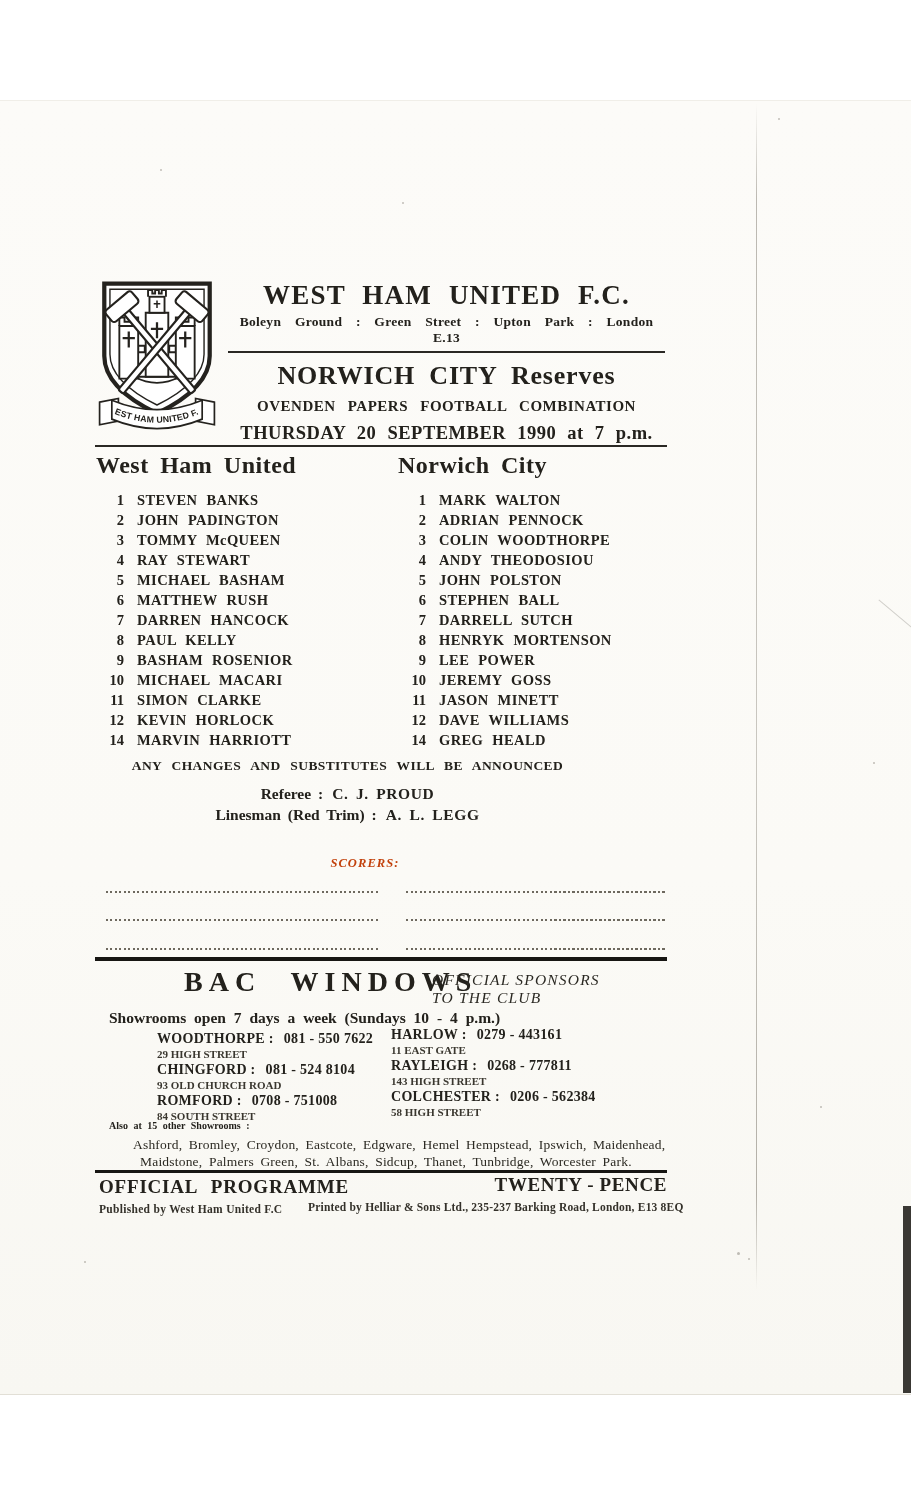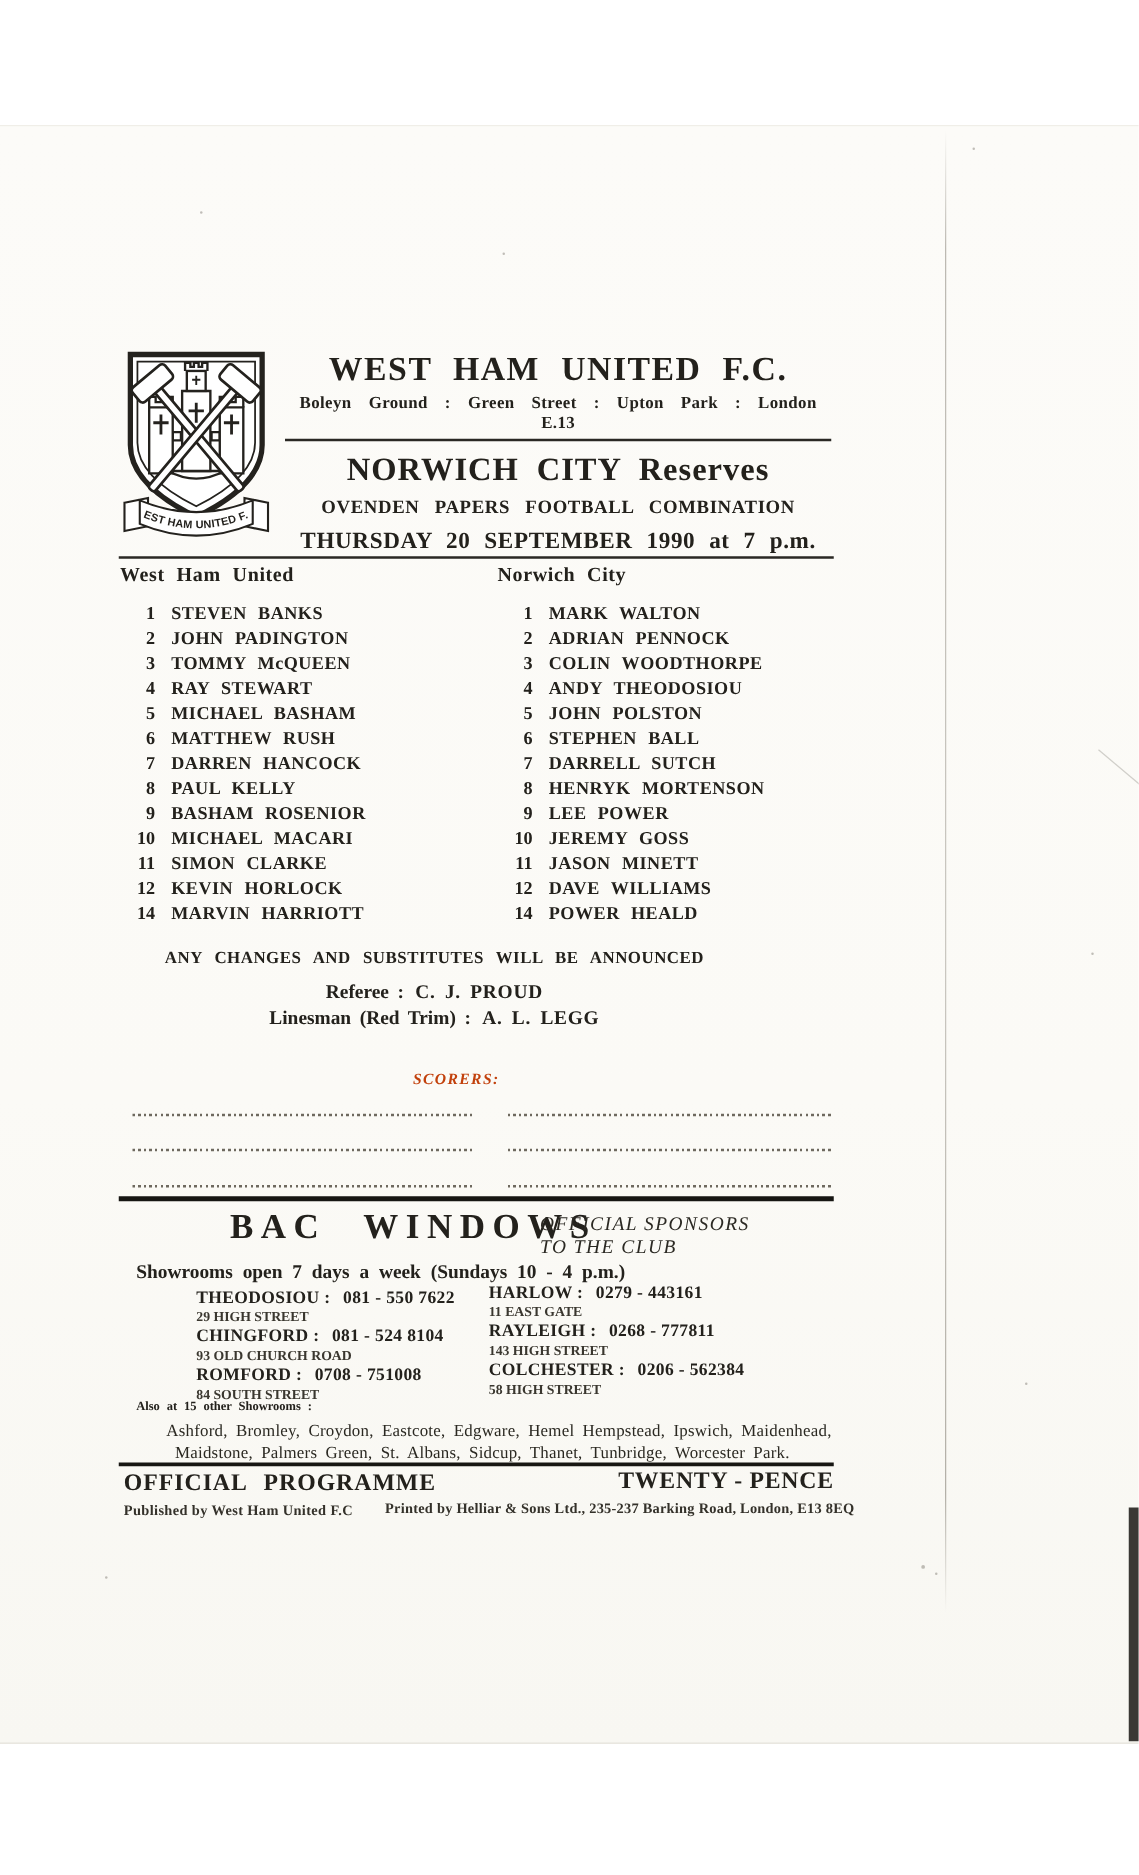--- a/index.html
+++ b/index.html
@@ -34,21 +34,21 @@
   .rule-thin{height:2px;background:#2a2824;margin-top:5px;}
   .fixture-title{font-size:26px;font-weight:bold;letter-spacing:.8px;word-spacing:7px;margin-top:8px;}
   .competition{font-size:15px;font-weight:bold;word-spacing:8px;letter-spacing:.5px;margin-top:7px;}
   .datetime{font-size:18.5px;font-weight:bold;word-spacing:6px;letter-spacing:.5px;margin-top:8px;}
   .rule-full{left:95px;top:445px;width:572px;height:2px;background:#2a2824;}
 
   
   .team{width:280px;}
   .team-1{left:96px;top:452px;}
   .team-2{left:398px;top:452px;}
-  .team-name{font-size:16px;font-weight:bold;letter-spacing:.5px;word-spacing:5px;}
+  .team-name{font-size:24px;font-weight:bold;letter-spacing:.5px;word-spacing:5px;}
   .team-list{list-style:none;margin:13px 0 0 0;padding:0;}
   .player-row{display:flex;height:20px;align-items:baseline;}
   .player-no{width:28px;text-align:right;font-weight:bold;font-size:14.5px;}
   .player-name{margin-left:13px;font-weight:bold;font-size:14.5px;letter-spacing:.4px;word-spacing:5px;white-space:nowrap;}
 
   
   .mid-block{left:60px;width:575px;text-align:center;}
   .changes-note{top:758px;font-size:13.5px;font-weight:bold;word-spacing:6px;letter-spacing:.4px;}
   .officials{top:784px;}
   .official-line{font-size:15.5px;font-weight:bold;line-height:20.5px;word-spacing:3px;}
@@ -247,21 +247,21 @@
     <li class="player-row">
         <span class="player-no">11</span>
         <span class="player-name">JASON MINETT</span>
       </li>
     <li class="player-row">
         <span class="player-no">12</span>
         <span class="player-name">DAVE WILLIAMS</span>
       </li>
     <li class="player-row">
         <span class="player-no">14</span>
-        <span class="player-name">POWER HEALD</span>
+        <span class="player-name">GREG HEALD</span>
       </li>
   </ul>
 </div>
 
 <div class="abs mid-block changes-note">ANY CHANGES AND SUBSTITUTES WILL BE ANNOUNCED</div>
 
 <div class="abs mid-block officials">
   <div class="official-line"><span>Referee :</span><span class="official-name">C. J. PROUD</span></div>
   <div class="official-line"><span>Linesman (Red Trim) :</span><span class="official-name">A. L. LEGG</span></div>
 </div>
@@ -279,21 +279,21 @@
 
 <div class="abs bac-name">BAC WINDOWS</div>
 <div class="abs bac-tagline">
   <div>OFFICIAL SPONSORS</div>
   <div>TO THE CLUB</div>
 </div>
 <div class="abs hours">Showrooms open 7 days a week (Sundays 10 - 4 p.m.)</div>
 
 <div class="abs showroom-col" style="left:157px;top:1031px;">
   <div class="showroom-entry">
-    <div class="showroom-town"><span>THEODOSIOU :</span><span class="showroom-phone">081 - 550 7622</span></div>
+    <div class="showroom-town"><span>WOODTHORPE :</span><span class="showroom-phone">081 - 550 7622</span></div>
     <div class="showroom-street">29 HIGH STREET</div>
   </div>
   <div class="showroom-entry">
     <div class="showroom-town"><span>CHINGFORD :</span><span class="showroom-phone">081 - 524 8104</span></div>
     <div class="showroom-street">93 OLD CHURCH ROAD</div>
   </div>
   <div class="showroom-entry">
     <div class="showroom-town"><span>ROMFORD :</span><span class="showroom-phone">0708 - 751008</span></div>
     <div class="showroom-street">84 SOUTH STREET</div>
   </div>

